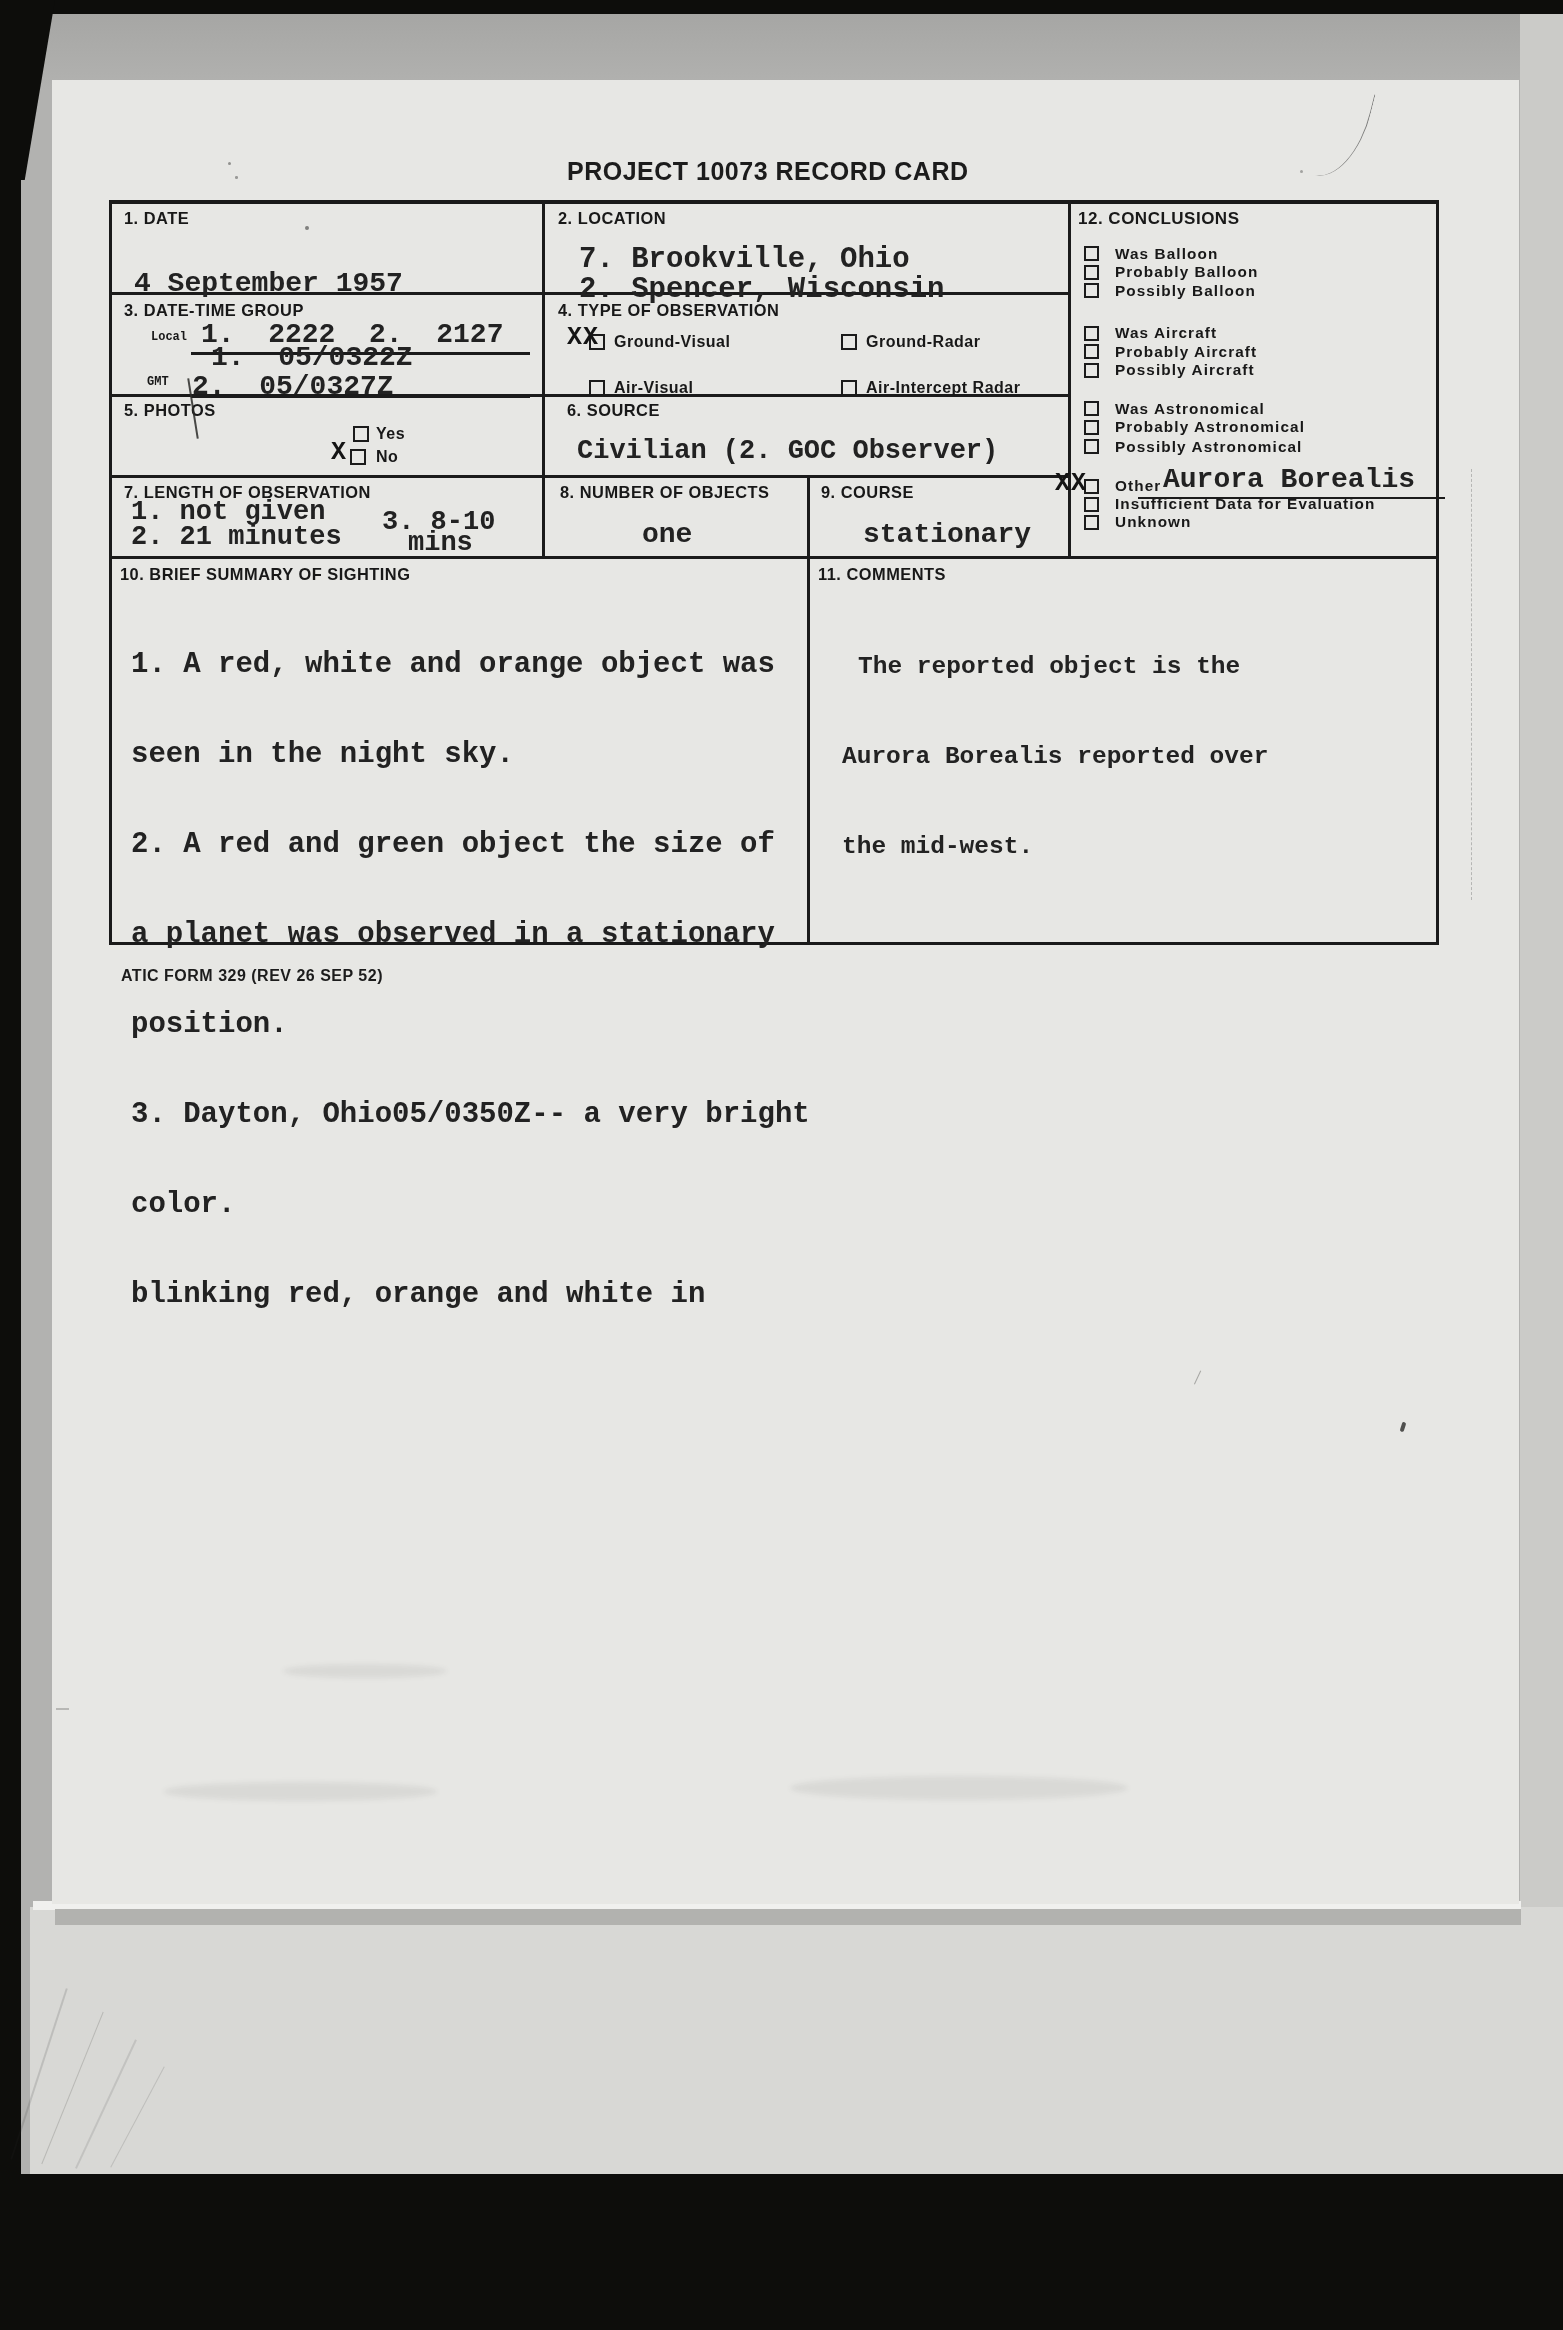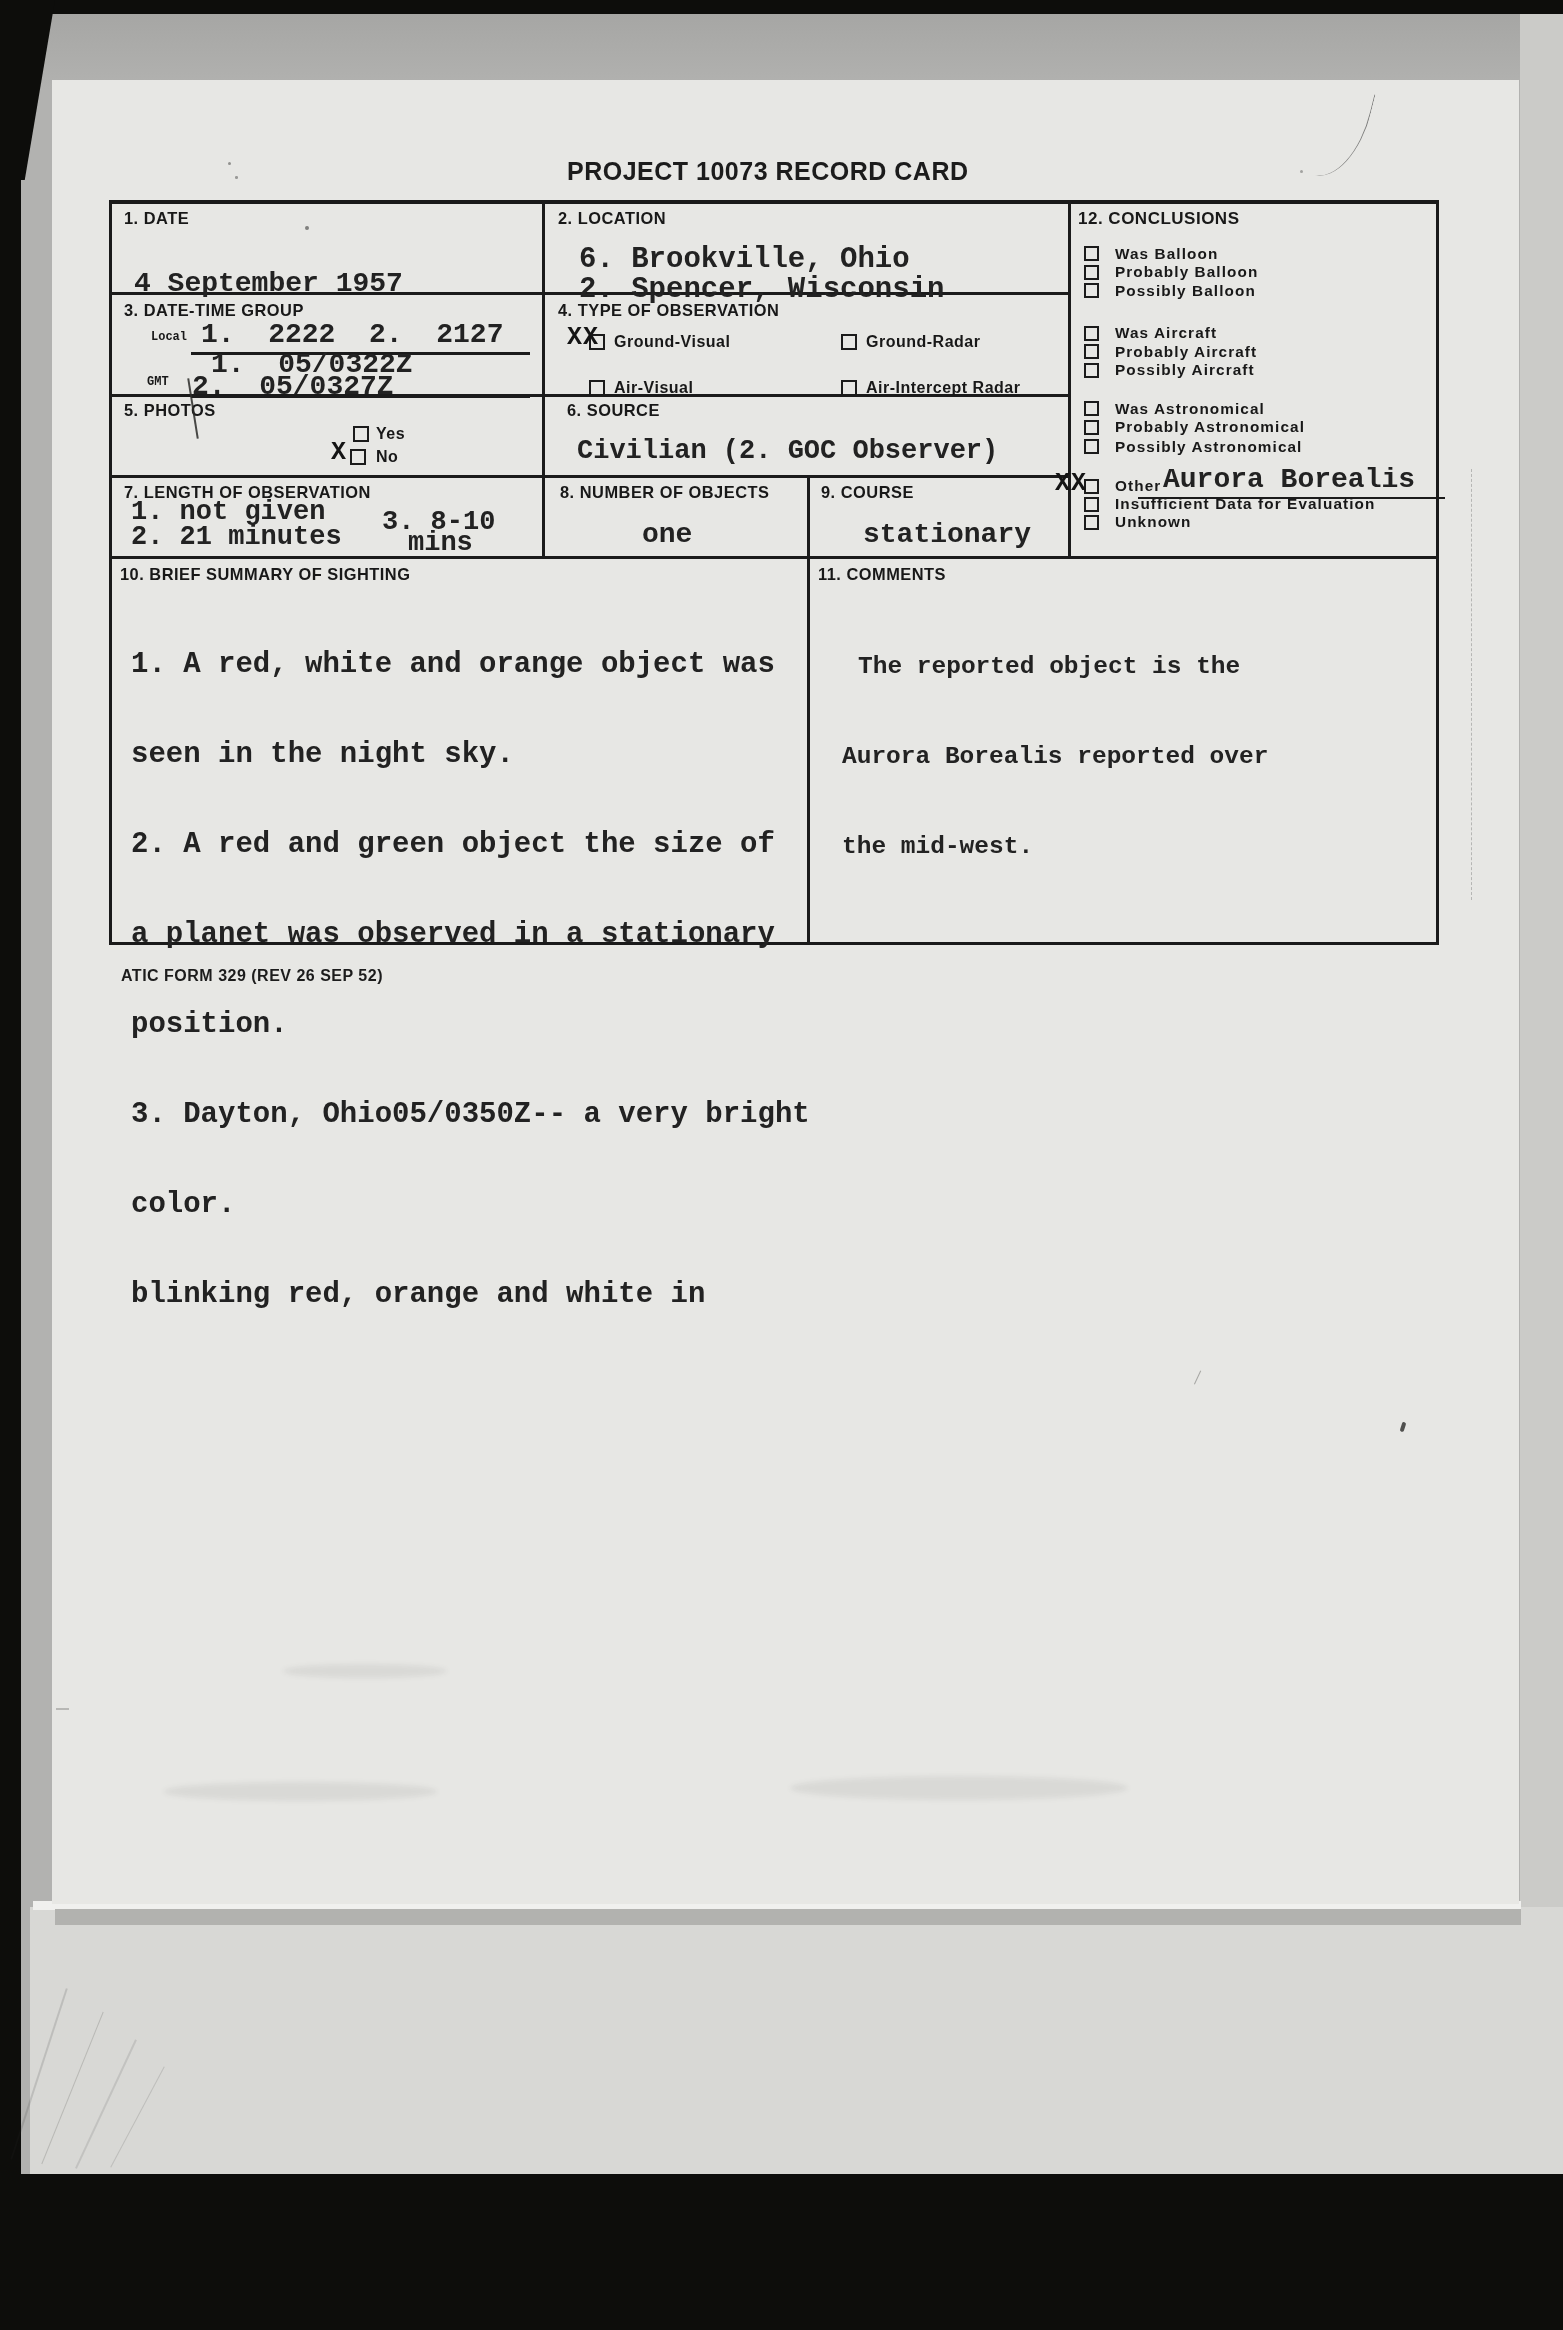--- a/index.html
+++ b/index.html
@@ -72,28 +72,28 @@
   <div class="hl" style="left:109px;top:556px;width:1330px;"></div>
 
   <div class="vl" style="left:542px;top:200px;height:358px;"></div>
   <div class="vl" style="left:807px;top:475px;height:469px;"></div>
   <div class="vl" style="left:1068px;top:200px;height:358px;"></div>
 
   <div class="lbl" style="left:124px;top:209px;">1. DATE</div>
   <div class="typed tw51" style="left:134px;top:268px;">4 September 1957</div>
 
   <div class="lbl" style="left:558px;top:209px;">2. LOCATION</div>
-  <div class="typed tw53" style="left:579px;top:245px;">6. Brookville, Ohio</div>
+  <div class="typed tw53" style="left:579px;top:245px;">7. Brookville, Ohio</div>
   <div class="typed tw53" style="left:579px;top:275px;">2. Spencer, Wisconsin</div>
 
   <div class="lbl" style="left:124px;top:301px;">3. DATE-TIME GROUP</div>
   <div class="sublbl" style="left:151px;top:330px;">Local</div>
   <div class="typed tw51" style="left:201px;top:319px;">1.  2222  2.  2127</div>
   <div class="tline" style="left:191px;top:352px;width:339px;"></div>
-  <div class="typed tw51" style="left:211px;top:349px;">1.  05/0322Z</div>
+  <div class="typed tw51" style="left:211px;top:342px;">1.  05/0322Z</div>
   <div class="sublbl" style="left:147px;top:375px;">GMT</div>
   <div class="typed tw51" style="left:192px;top:371px;">2.  05/0327Z</div>
   <div class="tline" style="left:191px;top:395px;width:339px;"></div>
   <div class="scratch" style="left:192px;top:378px;width:1.6px;height:61px;transform:rotate(-9deg);opacity:.85;"></div>
 
   <div class="lbl" style="left:558px;top:301px;">4. TYPE OF OBSERVATION</div>
   <div class="mark" style="left:567px;top:323px;">XX</div>
   <div class="cbox" style="left:589px;top:334px;"></div>
   <div class="optlbl" style="left:614px;top:333px;">Ground-Visual</div>
   <div class="mark" style="left:818px;top:323px;"></div>

